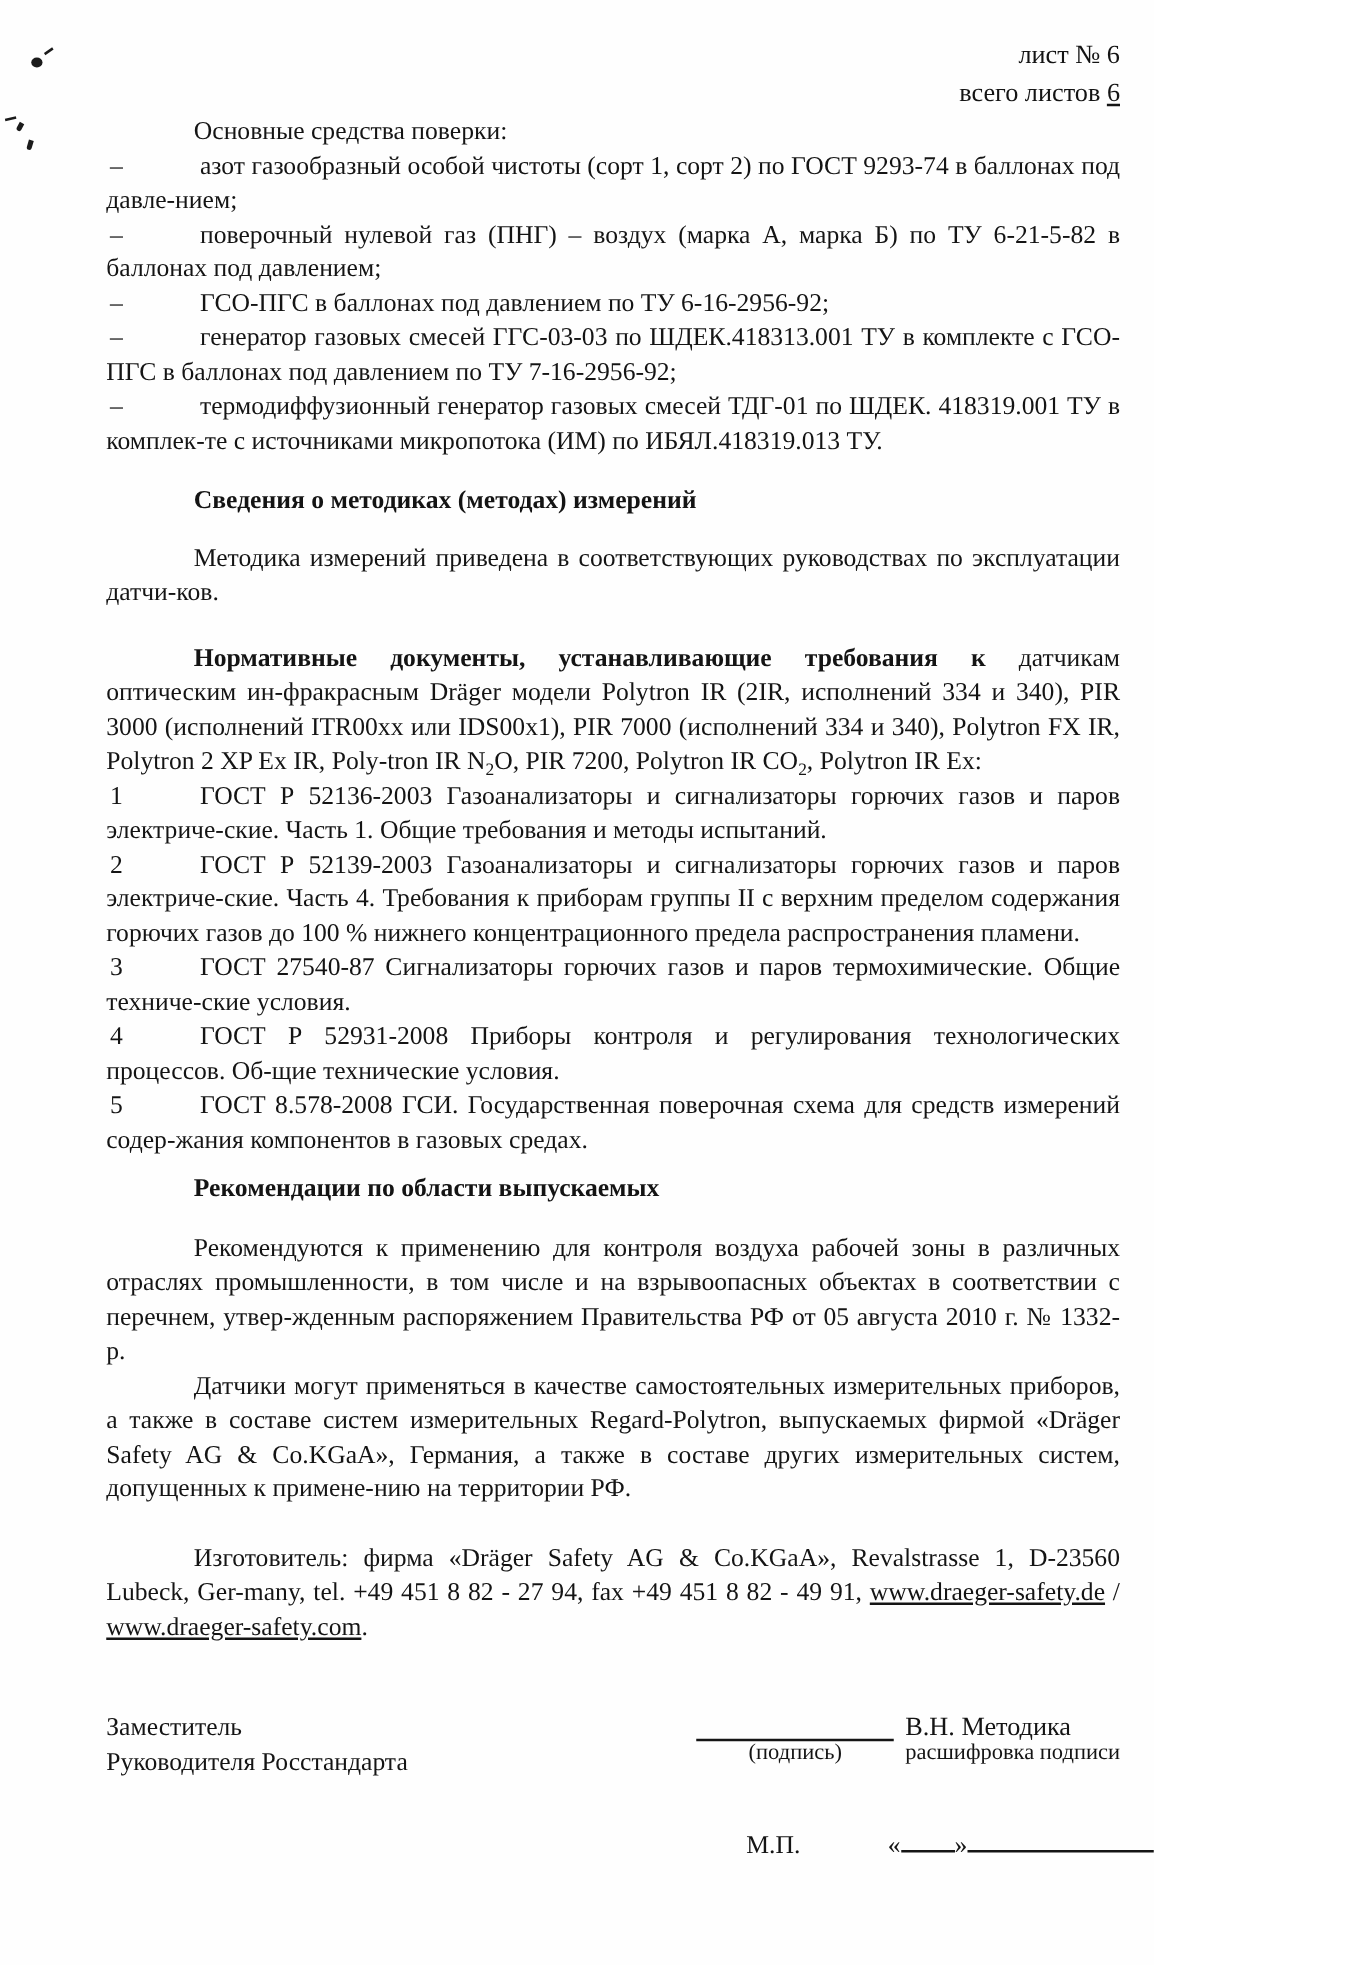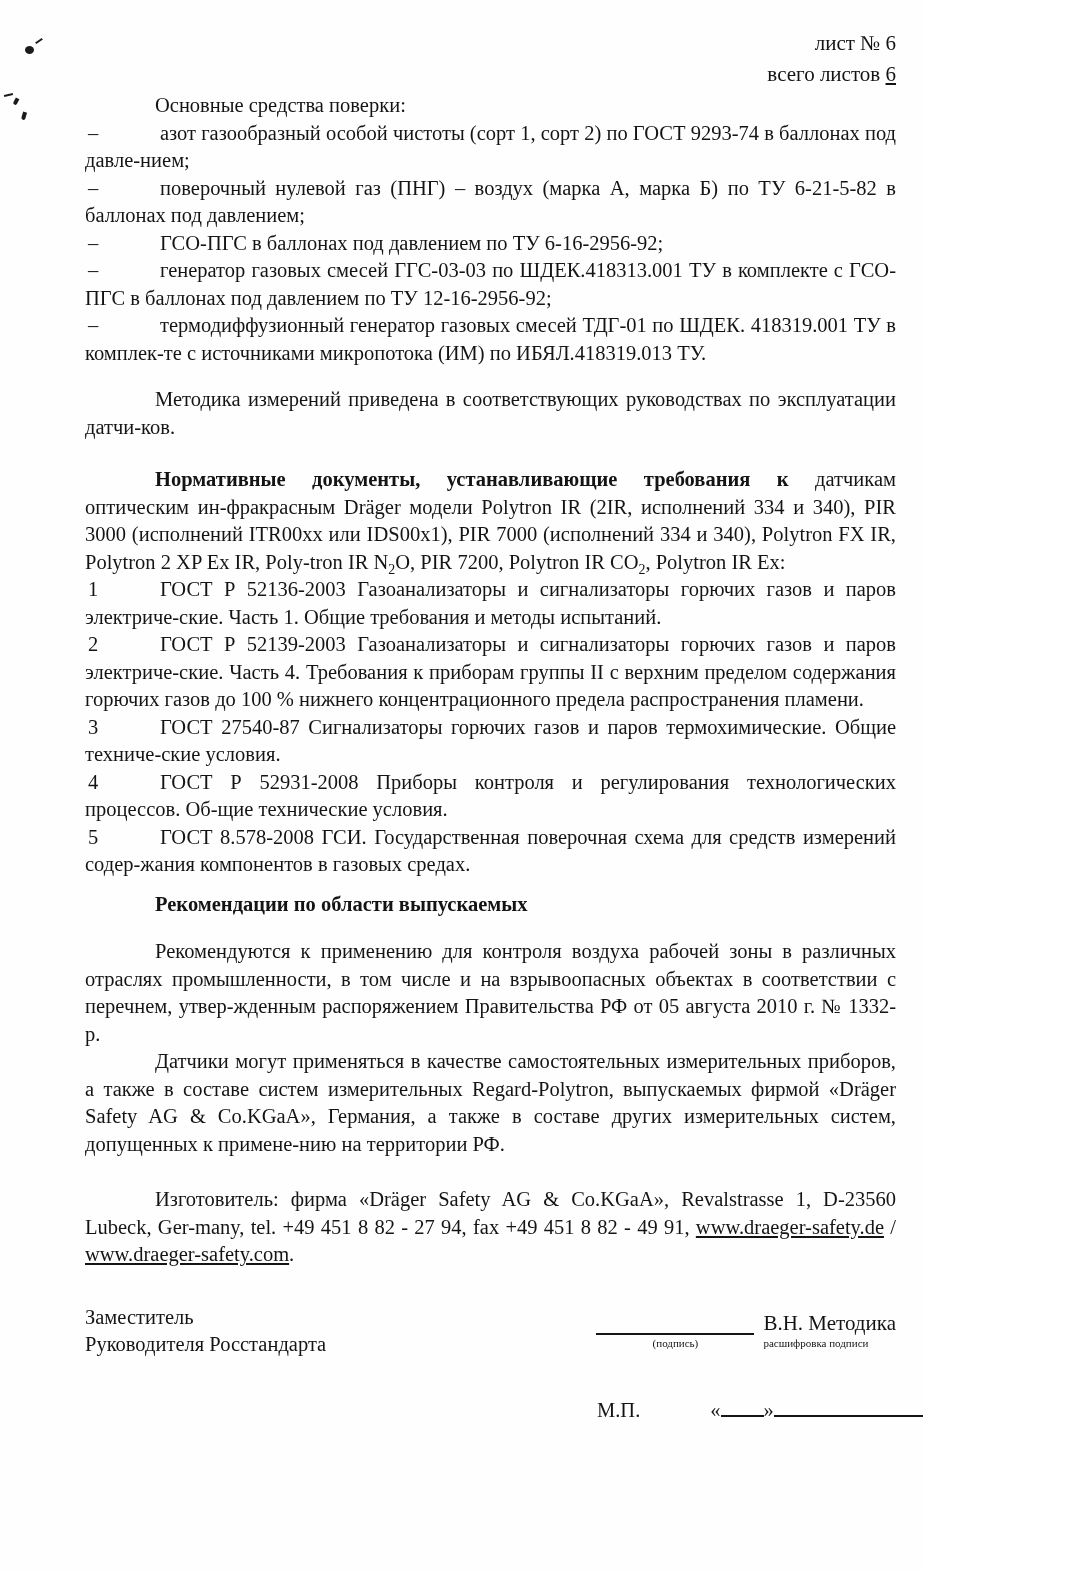--- a/index.html
+++ b/index.html
@@ -40,32 +40,32 @@
   #normative { margin-top: 25px; }
   #standards { }
   #rec-heading { margin-top: 12px; }
   #rec-p1 { margin-top: 20px; }
   #manufacturer { margin-top: 28px; }
   sub { font-size: 0.68em; line-height: 0; }
   .b { font-weight: bold; }
 
   
   .sig-row {
-    margin-top: 35px;
+    margin-top: 53px;
     display: flex;
     justify-content: space-between;
-    align-items: center;
+    align-items: flex-start;
     font-size: 20.5px;
     line-height: 27.5px;
   }
   .sig-left { text-align: left; }
   .sig-right { display: flex; align-items: flex-end; gap: 8px; }
   .sig-field { display: flex; flex-direction: column; align-items: center; width: 160px; }
   .sig-line { width: 158px; height: 20px; border-bottom: 2px solid #151515; }
-  .sig-caption { font-size: 11px; line-height: 16px; white-space: nowrap; }
+  .sig-caption { font-size: 18px; line-height: 16px; white-space: nowrap; }
   .sig-name-block { display: flex; flex-direction: column; align-items: flex-start; }
   .sig-name { font-size: 21px; line-height: 24px; white-space: nowrap; }
 
   
   .mp-row {
     margin-top: 36px;
     font-size: 20.5px;
     line-height: 27.5px;
     white-space: nowrap;
   }
@@ -108,24 +108,25 @@
   </div>
 
   <div class="body-text">
 
     <p class="indent" id="intro-title">Основные средства поверки:</p>
 
     <div id="verification-means">
       <p><span class="marker">–</span><span>азот газообразный особой чистоты (сорт 1, сорт 2) по ГОСТ 9293-74 в баллонах под давле-нием;</span></p>
       <p><span class="marker">–</span><span>поверочный нулевой газ (ПНГ) – воздух (марка А, марка Б) по ТУ 6-21-5-82 в баллонах под давлением;</span></p>
       <p><span class="marker">–</span><span>ГСО-ПГС в баллонах под давлением по ТУ 6-16-2956-92;</span></p>
-      <p><span class="marker">–</span><span>генератор газовых смесей ГГС-03-03 по ШДЕК.418313.001 ТУ в комплекте с ГСО-ПГС в баллонах под давлением по ТУ 12-16-2956-92;</span></p>
+      <p><span class="marker">–</span><span>генератор газовых смесей ГГС-03-03 по ШДЕК.418313.001 ТУ в комплекте с ГСО-ПГС в баллонах под давлением по ТУ 7-16-2956-92;</span></p>
       <p><span class="marker">–</span><span>термодиффузионный генератор газовых смесей ТДГ-01 по ШДЕК. 418319.001 ТУ в комплек-те с источниками микропотока (ИМ) по ИБЯЛ.418319.013 ТУ.</span></p>
     </div>
 
+    <p class="heading" id="methods-heading">Сведения о методиках (методах) измерений</p>
 
     <p class="indent" id="methods-text">Методика измерений приведена в соответствующих руководствах по эксплуатации датчи-ков.</p>
 
     <p class="indent" id="normative"><span class="b">Нормативные документы, устанавливающие требования к </span><span>датчикам оптическим ин-фракрасным Dräger модели Polytron IR (2IR, исполнений 334 и 340), PIR 3000 (исполнений ITR00xx или IDS00x1), PIR 7000 (исполнений 334 и 340), Polytron FX IR, Polytron 2 XP Ex IR, Poly-tron IR N</span><sub>2</sub><span>O, PIR 7200, Polytron IR CO</span><sub>2</sub><span>, Polytron IR Ex:</span></p>
 
     <div id="standards">
       <p><span class="marker">1</span><span>ГОСТ Р 52136-2003 Газоанализаторы и сигнализаторы горючих газов и паров электриче-ские. Часть 1. Общие требования и методы испытаний.</span></p>
       <p><span class="marker">2</span><span>ГОСТ Р 52139-2003 Газоанализаторы и сигнализаторы горючих газов и паров электриче-ские. Часть 4. Требования к приборам группы II с верхним пределом содержания горючих газов до 100 % нижнего концентрационного предела распространения пламени.</span></p>
       <p><span class="marker">3</span><span>ГОСТ 27540-87 Сигнализаторы горючих газов и паров термохимические. Общие техниче-ские условия.</span></p>
       <p><span class="marker">4</span><span>ГОСТ Р 52931-2008 Приборы контроля и регулирования технологических процессов. Об-щие технические условия.</span></p>

